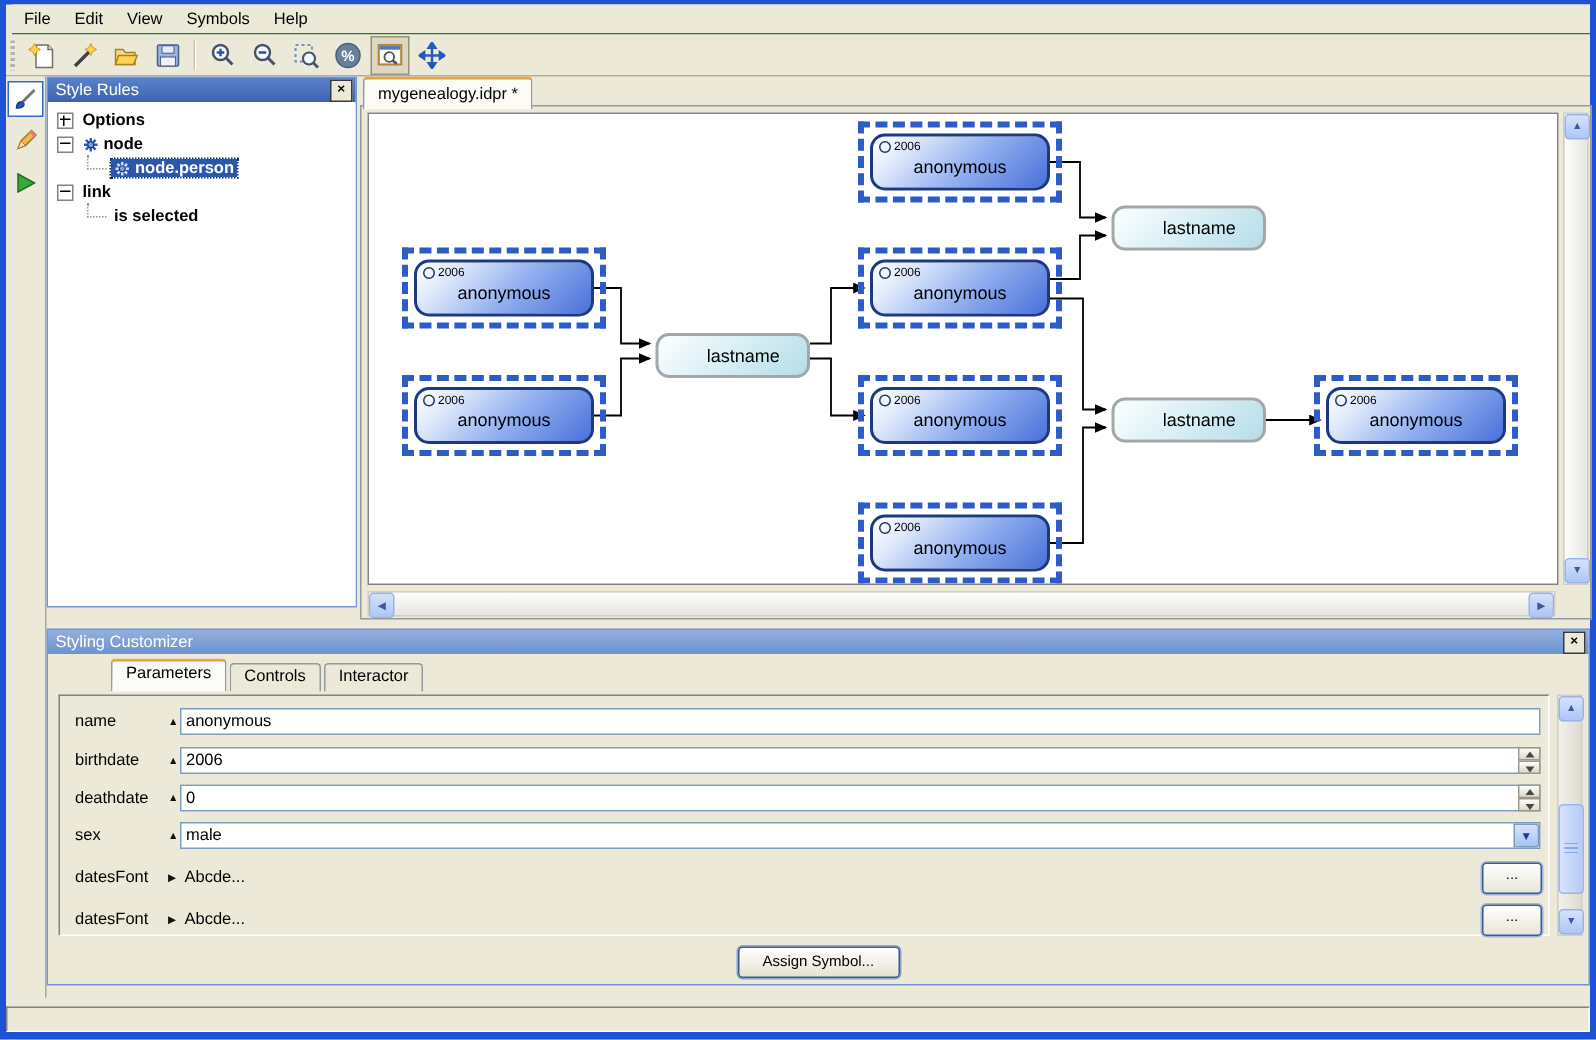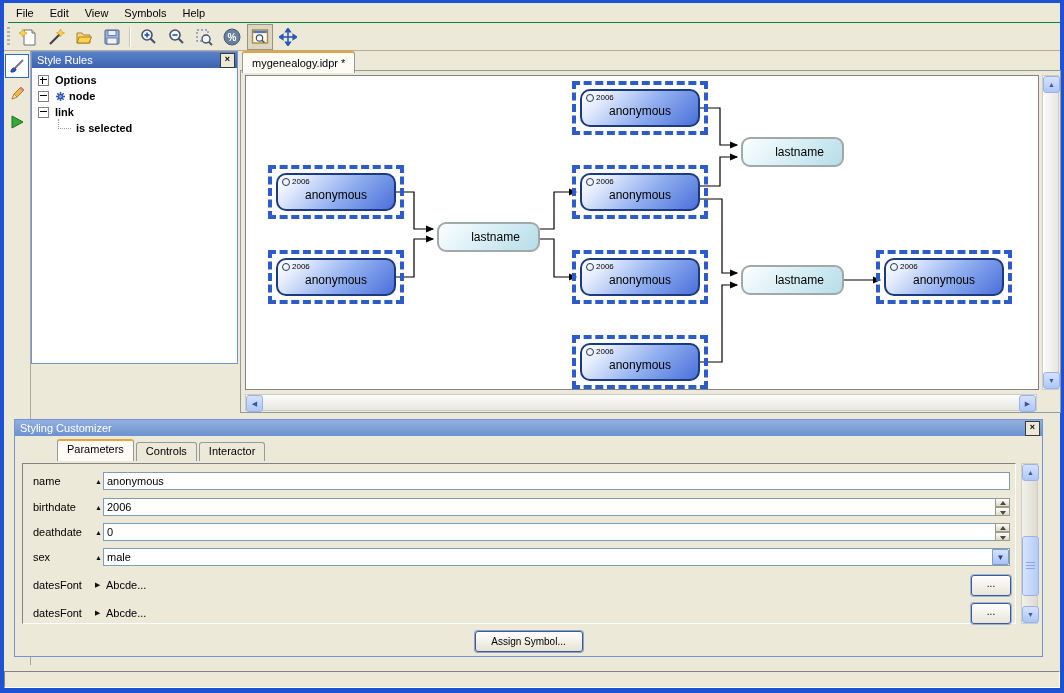--- a/index.html
+++ b/index.html
@@ -12,21 +12,21 @@
   .toolbar{position:absolute;left:0;top:20px;right:0;height:27px;display:flex;align-items:center;background:#ece9d8;border-bottom:1px solid #b5ad98;}
   .grip{width:3px;height:20px;margin:0 4px 0 3px;background:repeating-linear-gradient(to bottom,#b8b4a4 0 2px,transparent 2px 4px);}
   .tbtn{width:24px;height:24px;display:flex;align-items:center;justify-content:center;margin:0 1px;border:1px solid transparent;}
   .tbtn.pressed{background:#dcd7c2;border:1px solid #9a947e;}
   .tsep{width:1px;height:20px;background:#c8c4b0;border-right:1px solid #fff;margin:0 3px;}
   
   .left-strip{position:absolute;left:0;top:48px;width:26px;bottom:23px;background:#ece9d8;border-right:1px solid #aca899;}
   .lbtn{width:22px;height:22px;margin:3px auto 4px auto;display:flex;align-items:center;justify-content:center;border:1px solid transparent;}
   .lbtn.selected{background:#fff;border:1px solid #316ac5;}
   
-  .style-rules{position:absolute;left:27px;top:48px;width:207px;height:313px;border:1px solid #7394d0;background:#fff;box-sizing:border-box;}
+  .style-rules{position:absolute;left:27px;top:48px;width:207px;height:354px;border:1px solid #7394d0;background:#fff;box-sizing:border-box;}
   .panel-titlebar{height:16px;display:flex;align-items:center;color:#fff;padding:0 2px 0 5px;font-size:11px;}
   .titlebar-dark{background:linear-gradient(to bottom,#5a82ca,#3d63b0);}
   .titlebar-light{background:linear-gradient(to bottom,#93afe0,#6c92d0);}
   .titlebar-text{flex:1;}
   .close-box{width:13px;height:13px;border:1px solid #3a3a3a;background:#ece9d8;color:#000;font-size:9px;font-weight:bold;line-height:11px;text-align:center;}
   .tree{position:absolute;top:17px;left:0;right:0;bottom:0;background:#fff;padding-top:3px;}
   .tree-row{height:16px;display:flex;align-items:center;white-space:nowrap;font-weight:bold;}
   .expander{width:9px;height:9px;border:1px solid #848284;background:#fff;position:relative;margin-right:4px;flex:none;}
   .expander::before{content:"";position:absolute;left:1px;right:1px;top:3px;height:1px;background:#000;}
   .expander.plus::after{content:"";position:absolute;top:1px;bottom:1px;left:3px;width:1px;background:#000;}
@@ -52,21 +52,21 @@
     display:flex;align-items:center;justify-content:center;}
   .person-label{font-size:12px;padding-top:6px;}
   .badge{position:absolute;left:4px;top:2px;display:flex;align-items:center;gap:2px;}
   .badge-circle{width:8px;height:8px;border:1.3px solid #24365e;border-radius:50%;background:transparent;box-sizing:border-box;}
   .badge-text{font-size:8px;}
   .family{position:absolute;width:103px;height:30px;border:2px solid #a0a8a8;border-radius:9px;box-sizing:border-box;
     background:linear-gradient(135deg,#fcffff 0%,#e2f3f8 35%,#b6dde9 100%);
     display:flex;align-items:center;justify-content:center;}
   .family-label{font-size:12px;padding-left:14px;}
   
-  .customizer{position:absolute;left:10px;top:416px;width:1029px;height:238px;border:1px solid #7394d0;background:#ece9d8;box-sizing:border-box;}
+  .customizer{position:absolute;left:27px;top:416px;width:1029px;height:238px;border:1px solid #7394d0;background:#ece9d8;box-sizing:border-box;}
   .cust-tabs{position:absolute;left:4px;top:19px;height:22px;display:flex;align-items:flex-end;gap:2px;padding-left:38px;}
   .ctab{padding:2px 9px 3px 9px;border:1px solid #919b9c;border-bottom:none;border-radius:3px 3px 0 0;background:#ece9d8;height:13px;}
   .ctab.active{background:#fcfbf6;border-top:2px solid #e8a33d;height:15px;position:relative;z-index:2;}
   .form-area{position:absolute;left:7px;top:43px;right:26px;bottom:32px;border:1px solid #848284;border-right-color:#fff;border-bottom-color:#fff;background:#ece9d8;}
   .frow{position:absolute;left:0;right:0;height:18px;display:flex;align-items:center;}
   .flabel{position:absolute;left:10px;}
   .fmarker{position:absolute;left:72px;font-size:7px;color:#111;}
   .ffield{position:absolute;left:80px;right:5px;height:18px;box-sizing:border-box;}
   .ffield input{position:absolute;inset:0;border:1px solid #7f9db9;font-family:"Liberation Sans",sans-serif;font-size:11px;padding:1px 3px;box-sizing:border-box;background:#fff;}
   .spin{position:absolute;right:0px;top:0px;width:15px;height:18px;display:flex;flex-direction:column;}
@@ -213,20 +213,35 @@
             <svg width="11" height="11">
               <g stroke="#2d5cb8" stroke-width="1.6">
                 <line x1="5.5" y1="1" x2="5.5" y2="10"></line>
                 <line x1="1" y1="5.5" x2="10" y2="5.5"></line>
                 <line x1="2.3" y1="2.3" x2="8.7" y2="8.7"></line>
                 <line x1="8.7" y1="2.3" x2="2.3" y2="8.7"></line>
               </g>
               <circle cx="5.5" cy="5.5" r="2" fill="#7aa0e8" stroke="#1c3a80" stroke-width="0.8"></circle>
             </svg>
             <span>node</span>
+          </span>
+        </div>
+        <div class="tree-row" style="padding-left: 22px;">
+          <span class="elbow"></span>
+          <span class="tree-label selected">
+            <svg width="11" height="11">
+              <g stroke="#cfe0ff" stroke-width="1.6">
+                <line x1="5.5" y1="1" x2="5.5" y2="10"></line>
+                <line x1="1" y1="5.5" x2="10" y2="5.5"></line>
+                <line x1="2.3" y1="2.3" x2="8.7" y2="8.7"></line>
+                <line x1="8.7" y1="2.3" x2="2.3" y2="8.7"></line>
+              </g>
+              <circle cx="5.5" cy="5.5" r="2" fill="#7aa0e8" stroke="#1c3a80" stroke-width="0.8"></circle>
+            </svg>
+            <span>node.person</span>
           </span>
         </div>
         <div class="tree-row" style="padding-left: 6px;">
           <span class="expander"></span>
           <span class="tree-label">
             <span>link</span>
           </span>
         </div>
         <div class="tree-row" style="padding-left: 22px;">
           <span class="elbow"></span>

